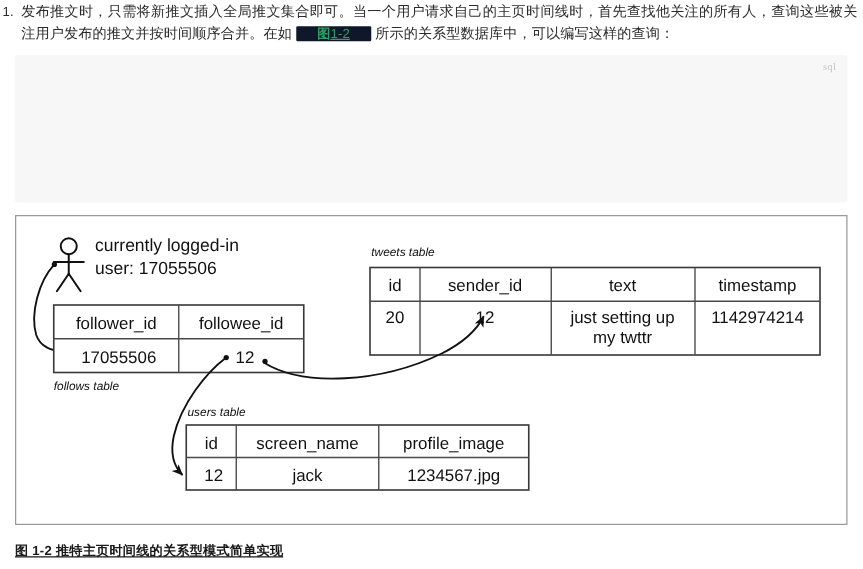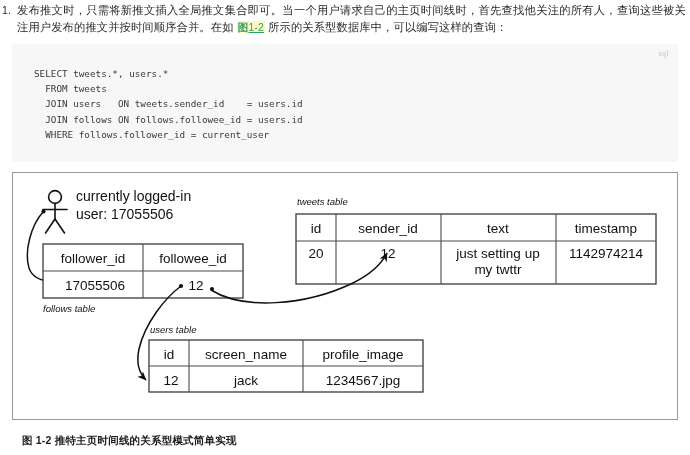--- a/index.html
+++ b/index.html
@@ -34,22 +34,22 @@
     font-size: 10.5px;
     color: #2b2b2b;
   }
   .intro-body {
     margin-left: 17px;
     margin-right: 4px;
     text-align: justify;
   }
   .figref {
     color: #2f9e63;
-    background: #fef9c3;
-    padding: 0 1px;
+    background: #0f172a;
+    padding: 0 17px;
     border-radius: 1px;
     font-size: 10.5px;
     text-decoration: none;
   }
   .figref .fr-label { font-weight: bold; }
   .figref .fr-num { text-decoration: underline; }
 
   
   .codeblock {
     position: absolute;
@@ -137,45 +137,41 @@
   .stick {
     stroke: #111111;
     stroke-width: 1.6;
     fill: none;
     stroke-linecap: round;
   }
 
   
   .fig-caption {
     position: absolute;
-    left: 22px;
+    left: 12px;
     top: 434px;
     font-size: 10.5px;
     font-weight: bold;
     color: #1a1a1a;
     letter-spacing: 0.2px;
+    text-decoration: underline;
   }
 </style>
 </head>
 <body>
 
 <div class="intro">
   <span class="intro-num">1.</span>
   <div class="intro-body">
     <span>发布推文时，只需将新推文插入全局推文集合即可。当一个用户请求自己的主页时间线时，首先查找他关注的所有人，查询这些被关注用户发布的推文并按时间顺序合并。在如 </span><a class="figref" href="#"><span class="fr-label">图</span><span class="fr-num">1-2</span></a><span> 所示的关系型数据库中，可以编写这样的查询：</span>
   </div>
 </div>
 
 <div class="codeblock">
   <div class="code-lang">sql</div>
-  <pre class="code-pre">SELECT tweets.*, users.*
-  FROM tweets
-  JOIN users   ON tweets.sender_id    = users.id
-  JOIN follows ON follows.followee_id = users.id
-  WHERE follows.follower_id = current_user</pre>
 </div>
 
 <div class="figure-frame">
   <svg class="diagram-svg" width="664" height="246" viewBox="0 0 664 246">
 
     <defs>
       <marker id="arrowhead" markerWidth="7" markerHeight="7" refX="5.6" refY="2.6" orient="auto" markerUnits="strokeWidth">
         <path d="M0,0 L6,2.6 L0,5.2 L1.6,2.6 Z" fill="#111111"></path>
       </marker>
     </defs>

